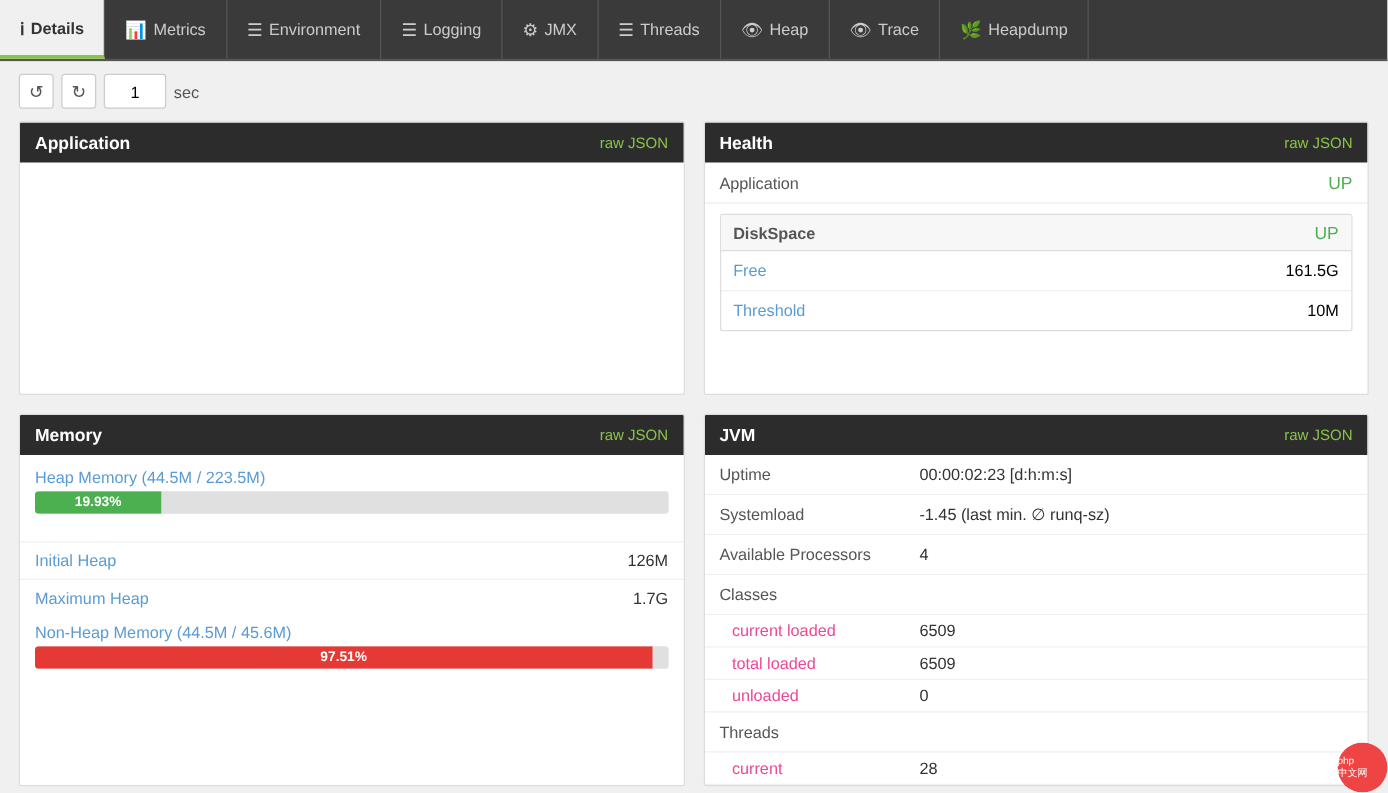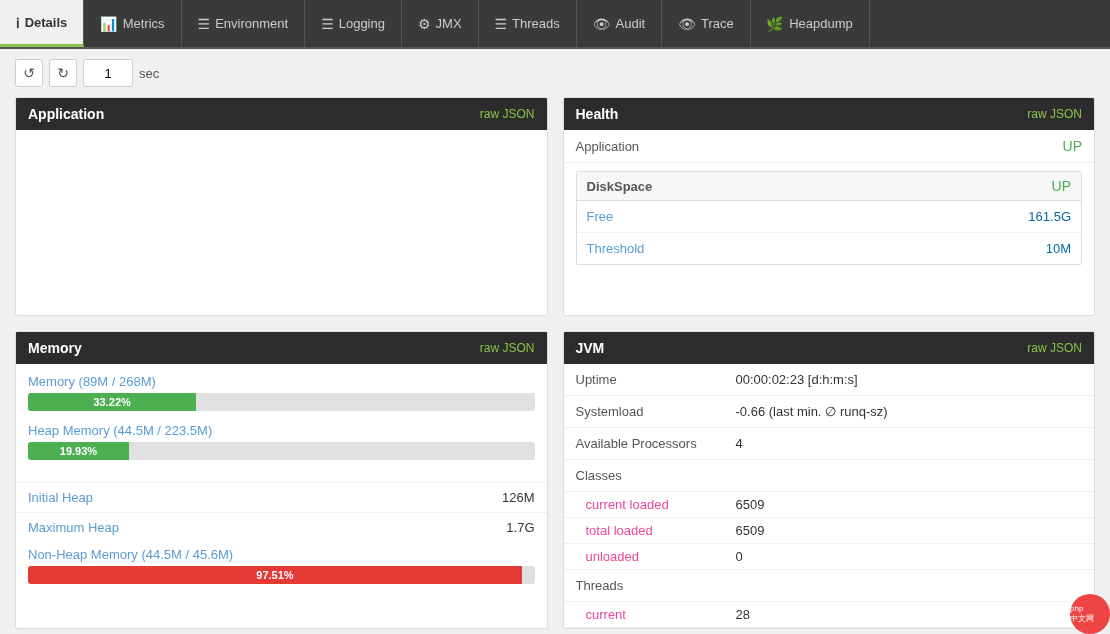--- a/index.html
+++ b/index.html
@@ -131,21 +131,21 @@
     }
     .diskspace-header-label { font-size: 13px; font-weight: bold; color: #555; text-align: right; }
     .diskspace-row {
       display: flex;
       justify-content: space-between;
       padding: 8px 10px;
       border-bottom: 1px solid #f0f0f0;
     }
     .diskspace-row:last-child { border-bottom: none; }
     .diskspace-key { color: #5b9bd5; }
-    .diskspace-val { color: #0369a1; }
+    .diskspace-val { color: #000000; }
 
     
     .memory-section {
       padding: 10px 12px;
     }
     .memory-item { margin-bottom: 12px; }
     .memory-title { color: #5b9bd5; margin-bottom: 4px; font-size: 13px; }
     .progress-bar-wrap {
       background: #e0e0e0;
       border-radius: 3px;
@@ -232,21 +232,21 @@
     <a class="nav-tab">
       <span class="tab-icon">⚙</span>
       <span>JMX</span>
     </a>
     <a class="nav-tab">
       <span class="tab-icon">☰</span>
       <span>Threads</span>
     </a>
     <a class="nav-tab">
       <span class="tab-icon">👁</span>
-      <span>Audit</span>
+      <span>Heap</span>
     </a>
     <a class="nav-tab">
       <span class="tab-icon">👁</span>
       <span>Trace</span>
     </a>
     <a class="nav-tab">
       <span class="tab-icon">🌿</span>
       <span>Heapdump</span>
     </a>
   </div>
@@ -301,28 +301,20 @@
   </div>
 
   <div class="card">
     <div class="card-header">
       <span>Memory</span>
       <a class="raw-json-link">raw JSON</a>
     </div>
     <div class="card-body">
       <div class="memory-section">
         <div class="memory-item">
-          <div class="memory-title">Memory (89M / 268M)</div>
-          <div class="progress-bar-wrap">
-            <div class="progress-bar progress-green" style="width: 33.22%">
-              <span>33.22%</span>
-            </div>
-          </div>
-        </div>
-        <div class="memory-item">
           <div class="memory-title">Heap Memory (44.5M / 223.5M)</div>
           <div class="progress-bar-wrap">
             <div class="progress-bar progress-green" style="width: 19.93%">
               <span>19.93%</span>
             </div>
           </div>
         </div>
       </div>
       <div class="memory-row">
         <span class="memory-row-label">Initial Heap</span>
@@ -350,21 +342,21 @@
       <span>JVM</span>
       <a class="raw-json-link">raw JSON</a>
     </div>
     <div class="card-body">
       <div class="jvm-row">
         <span class="jvm-key">Uptime</span>
         <span class="jvm-val">00:00:02:23 [d:h:m:s]</span>
       </div>
       <div class="jvm-row">
         <span class="jvm-key">Systemload</span>
-        <span class="jvm-val">-0.66 (last min. ∅ runq-sz)</span>
+        <span class="jvm-val">-1.45 (last min. ∅ runq-sz)</span>
       </div>
       <div class="jvm-row">
         <span class="jvm-key">Available Processors</span>
         <span class="jvm-val">4</span>
       </div>
 
       <div class="jvm-row">
         <span class="jvm-key">Classes</span>
         <span class="jvm-val"></span>
       </div>

